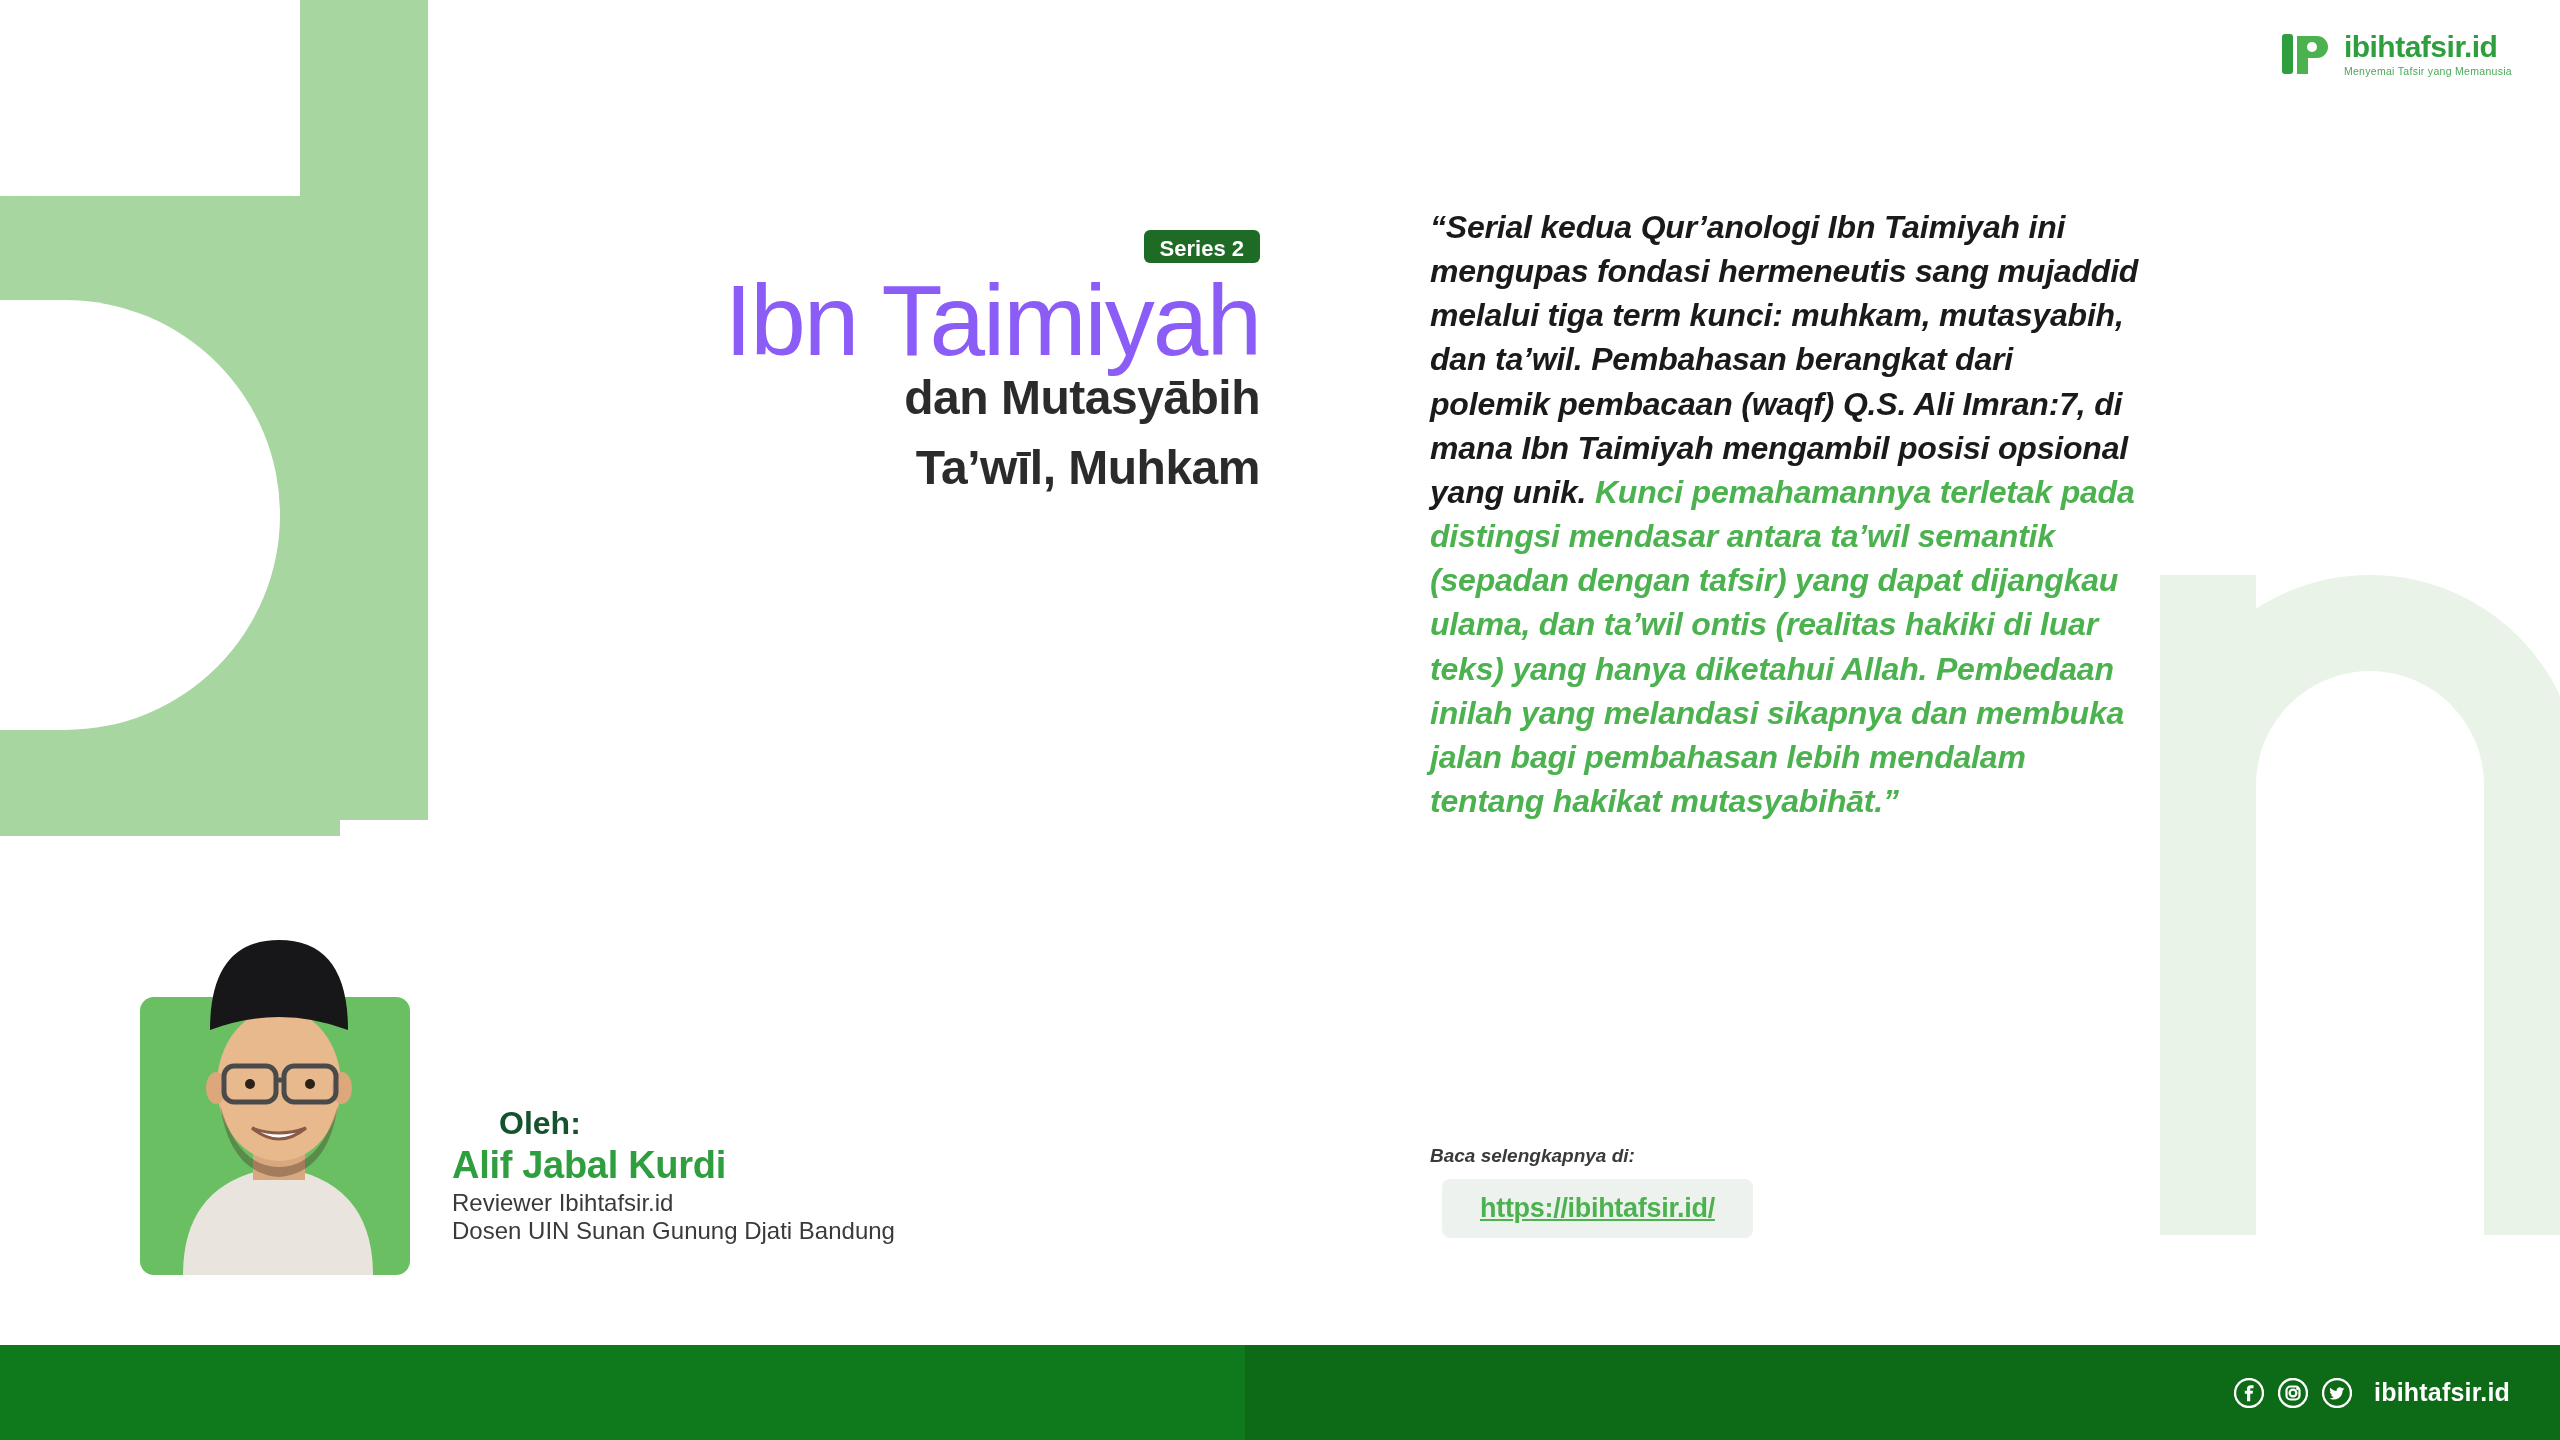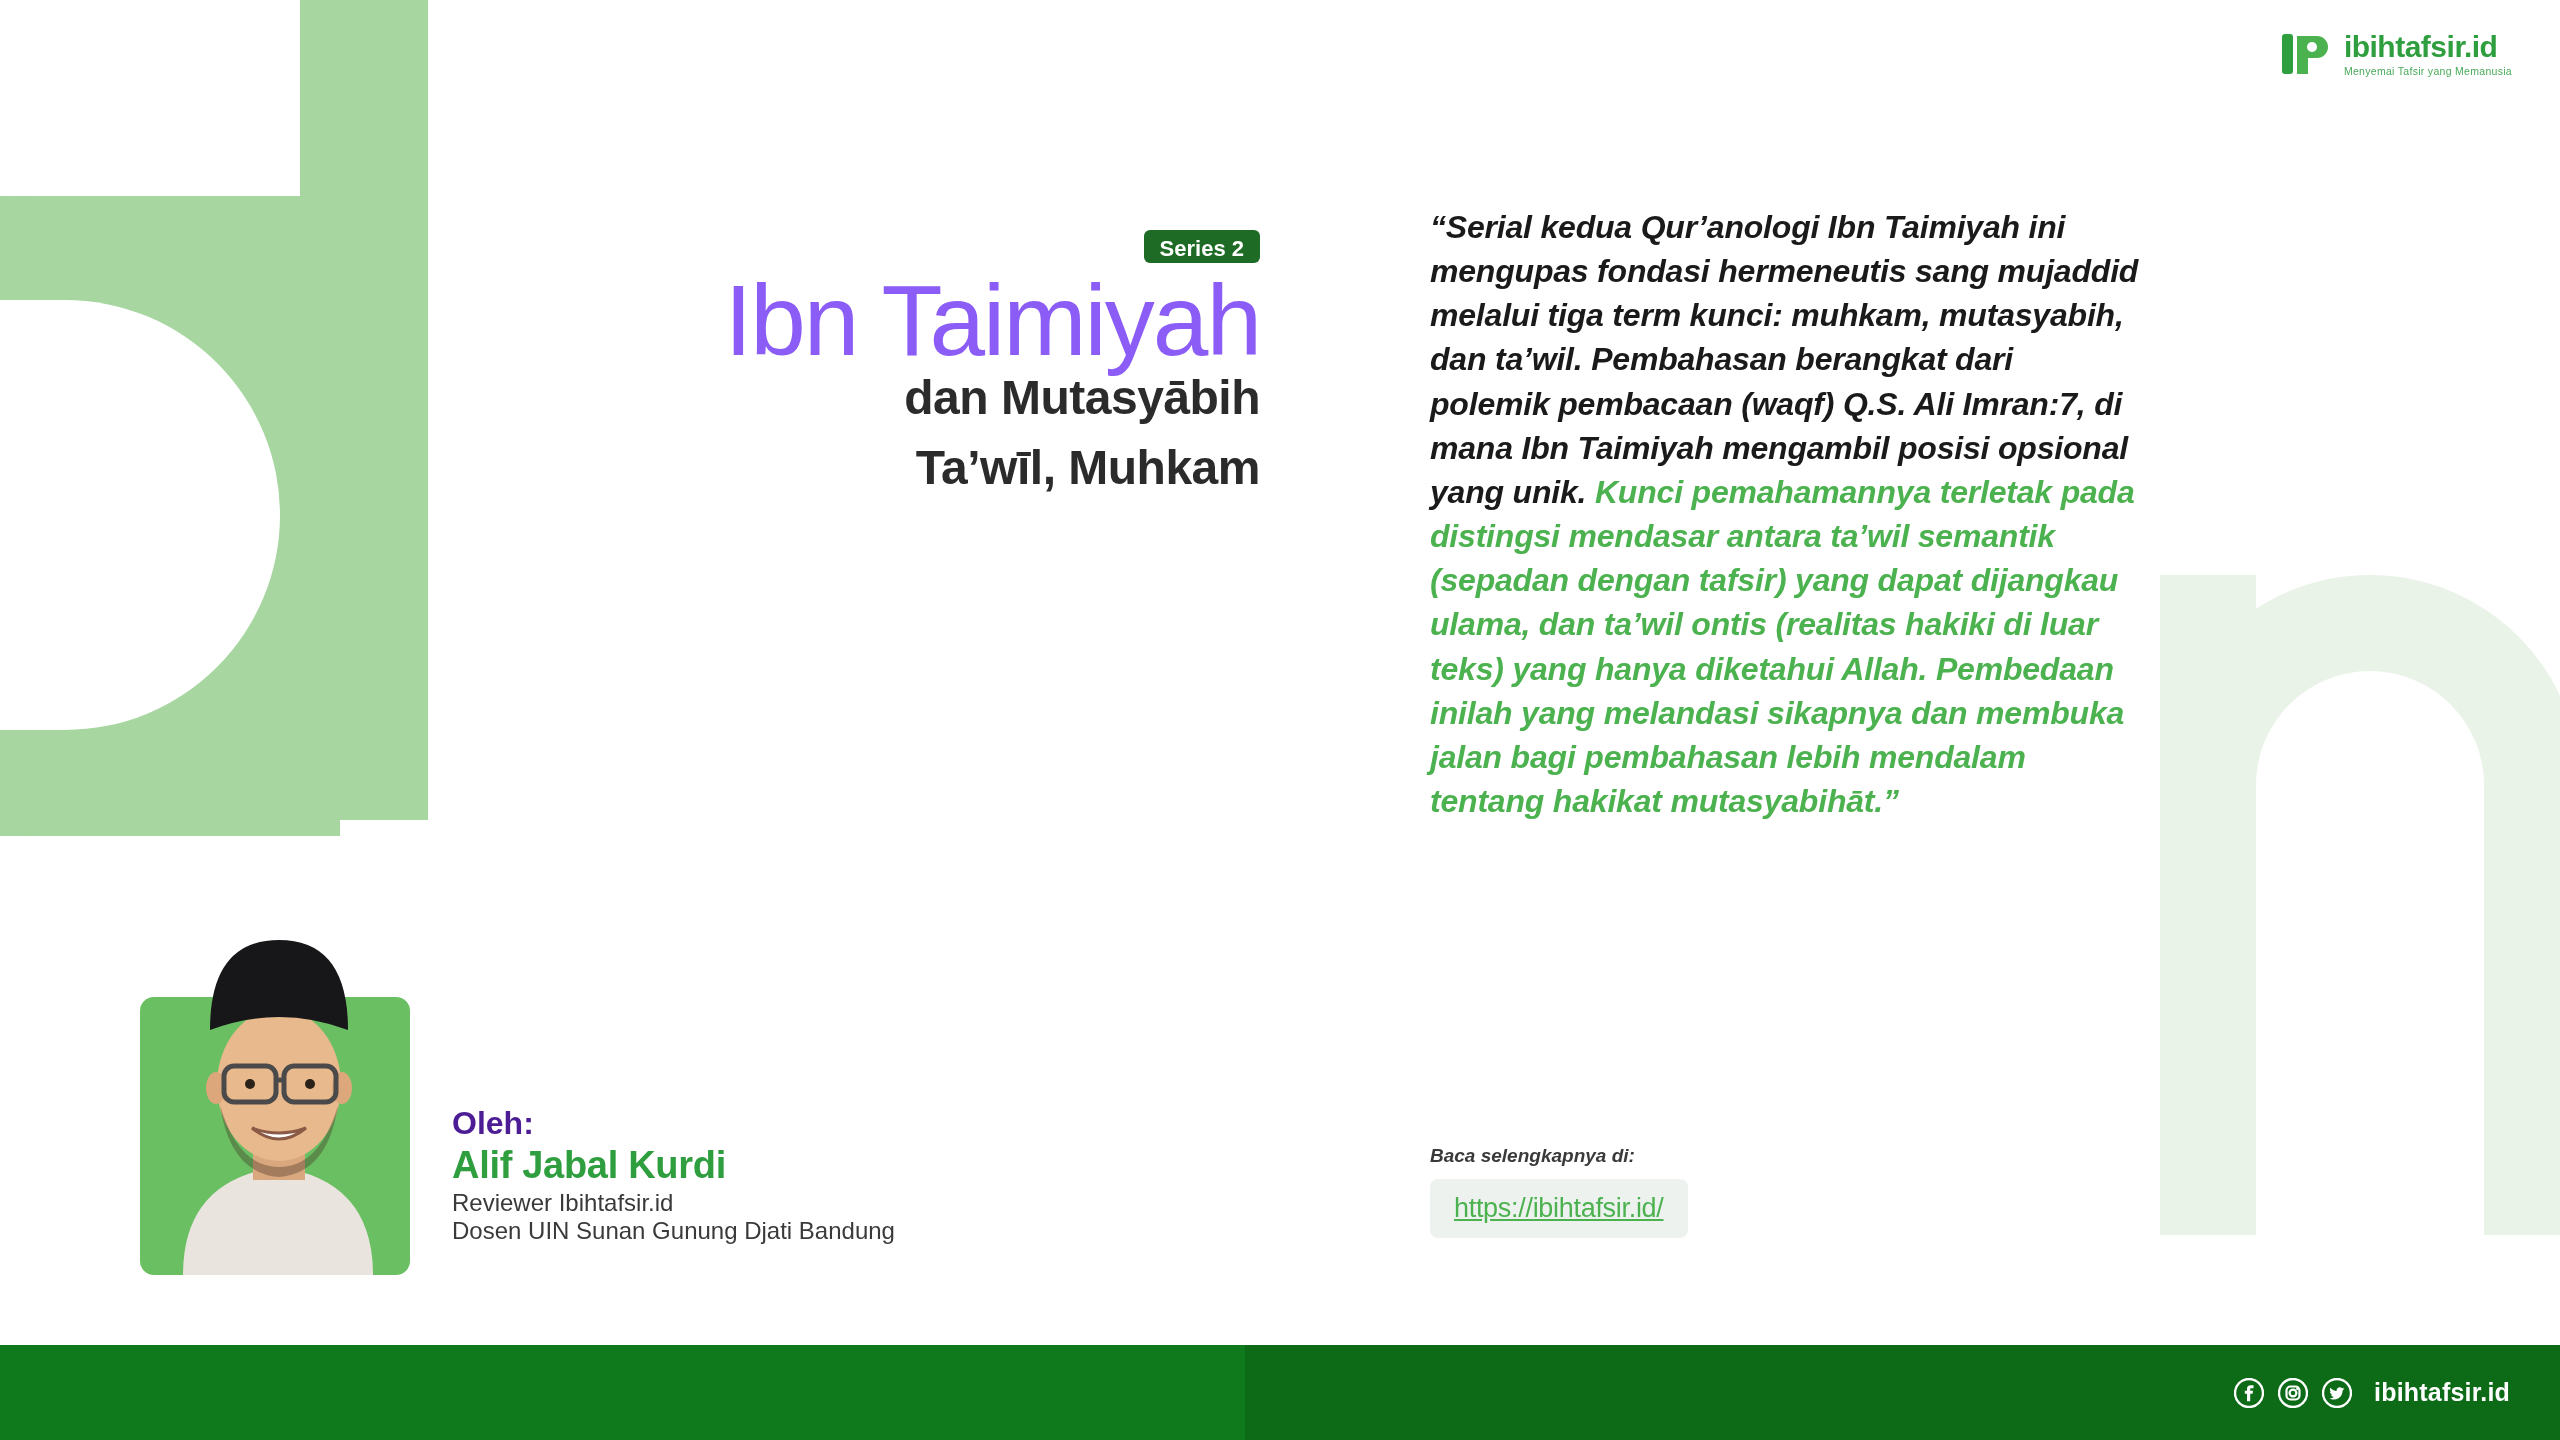--- a/index.html
+++ b/index.html
@@ -106,39 +106,39 @@
   .author-photo {
     position:absolute; left:140px; top:880px; width:270px; height:395px; z-index:8;
   }
   .author-photo .pad {
     position:absolute; left:0; bottom:0; width:270px; height:278px;
     background:#6bbf63; border-radius:14px;
   }
   .author-photo .person { position:absolute; left:18px; top:0; width:240px; height:395px; }
 
   .author-text { position:absolute; left:452px; top:1105px; z-index:9; }
-  .author-oleh { font-size:32px; color:#4c1d95; font-weight:bold; }
+  .author-oleh { font-size:32px; color:#14532d; font-weight:bold;margin-left:47px; }
   .author-name { font-size:38px; color:#2f9e3f; font-weight:bold; margin-top:2px; letter-spacing:-.3px; }
   .author-role { font-size:24px; color:#3a3a3a; margin-top:2px; }
   .author-role2 { font-size:24px; color:#3a3a3a; }
 
   
   .quote {
     position:absolute; left:1430px; top:205px; width:710px; z-index:9;
     font-size:32px; line-height:1.38; font-weight:bold; font-style:italic;
     color:#1a1a1a; letter-spacing:-.2px;
   }
   .quote .hl { color:#4cb24f; }
 
   .read-more { position:absolute; left:1430px; top:1145px; z-index:9; }
   .read-more-label { font-size:19px; font-style:italic; color:#3a3a3a; font-weight:bold; }
   .read-more-pill {
     margin-top:12px; display:inline-block; background:#eef2ef;
-    padding:14px 24px; border-radius:8px;
-    font-size:27px; font-weight:normal; color:#4cb24f; letter-spacing:-.3px;
+    padding:14px 38px; border-radius:8px;
+    font-size:27px; font-weight:bold; color:#4cb24f; letter-spacing:-.3px;margin-left:12px;
   }
 </style>
 </head>
 <body>
 
 <div class="bg-layer">
   <div class="shape-q-left-block"></div>
   <div class="shape-q-stem"></div>
   <div class="shape-q-bowl"></div>
   <div class="shape-q-inner-white"></div>

